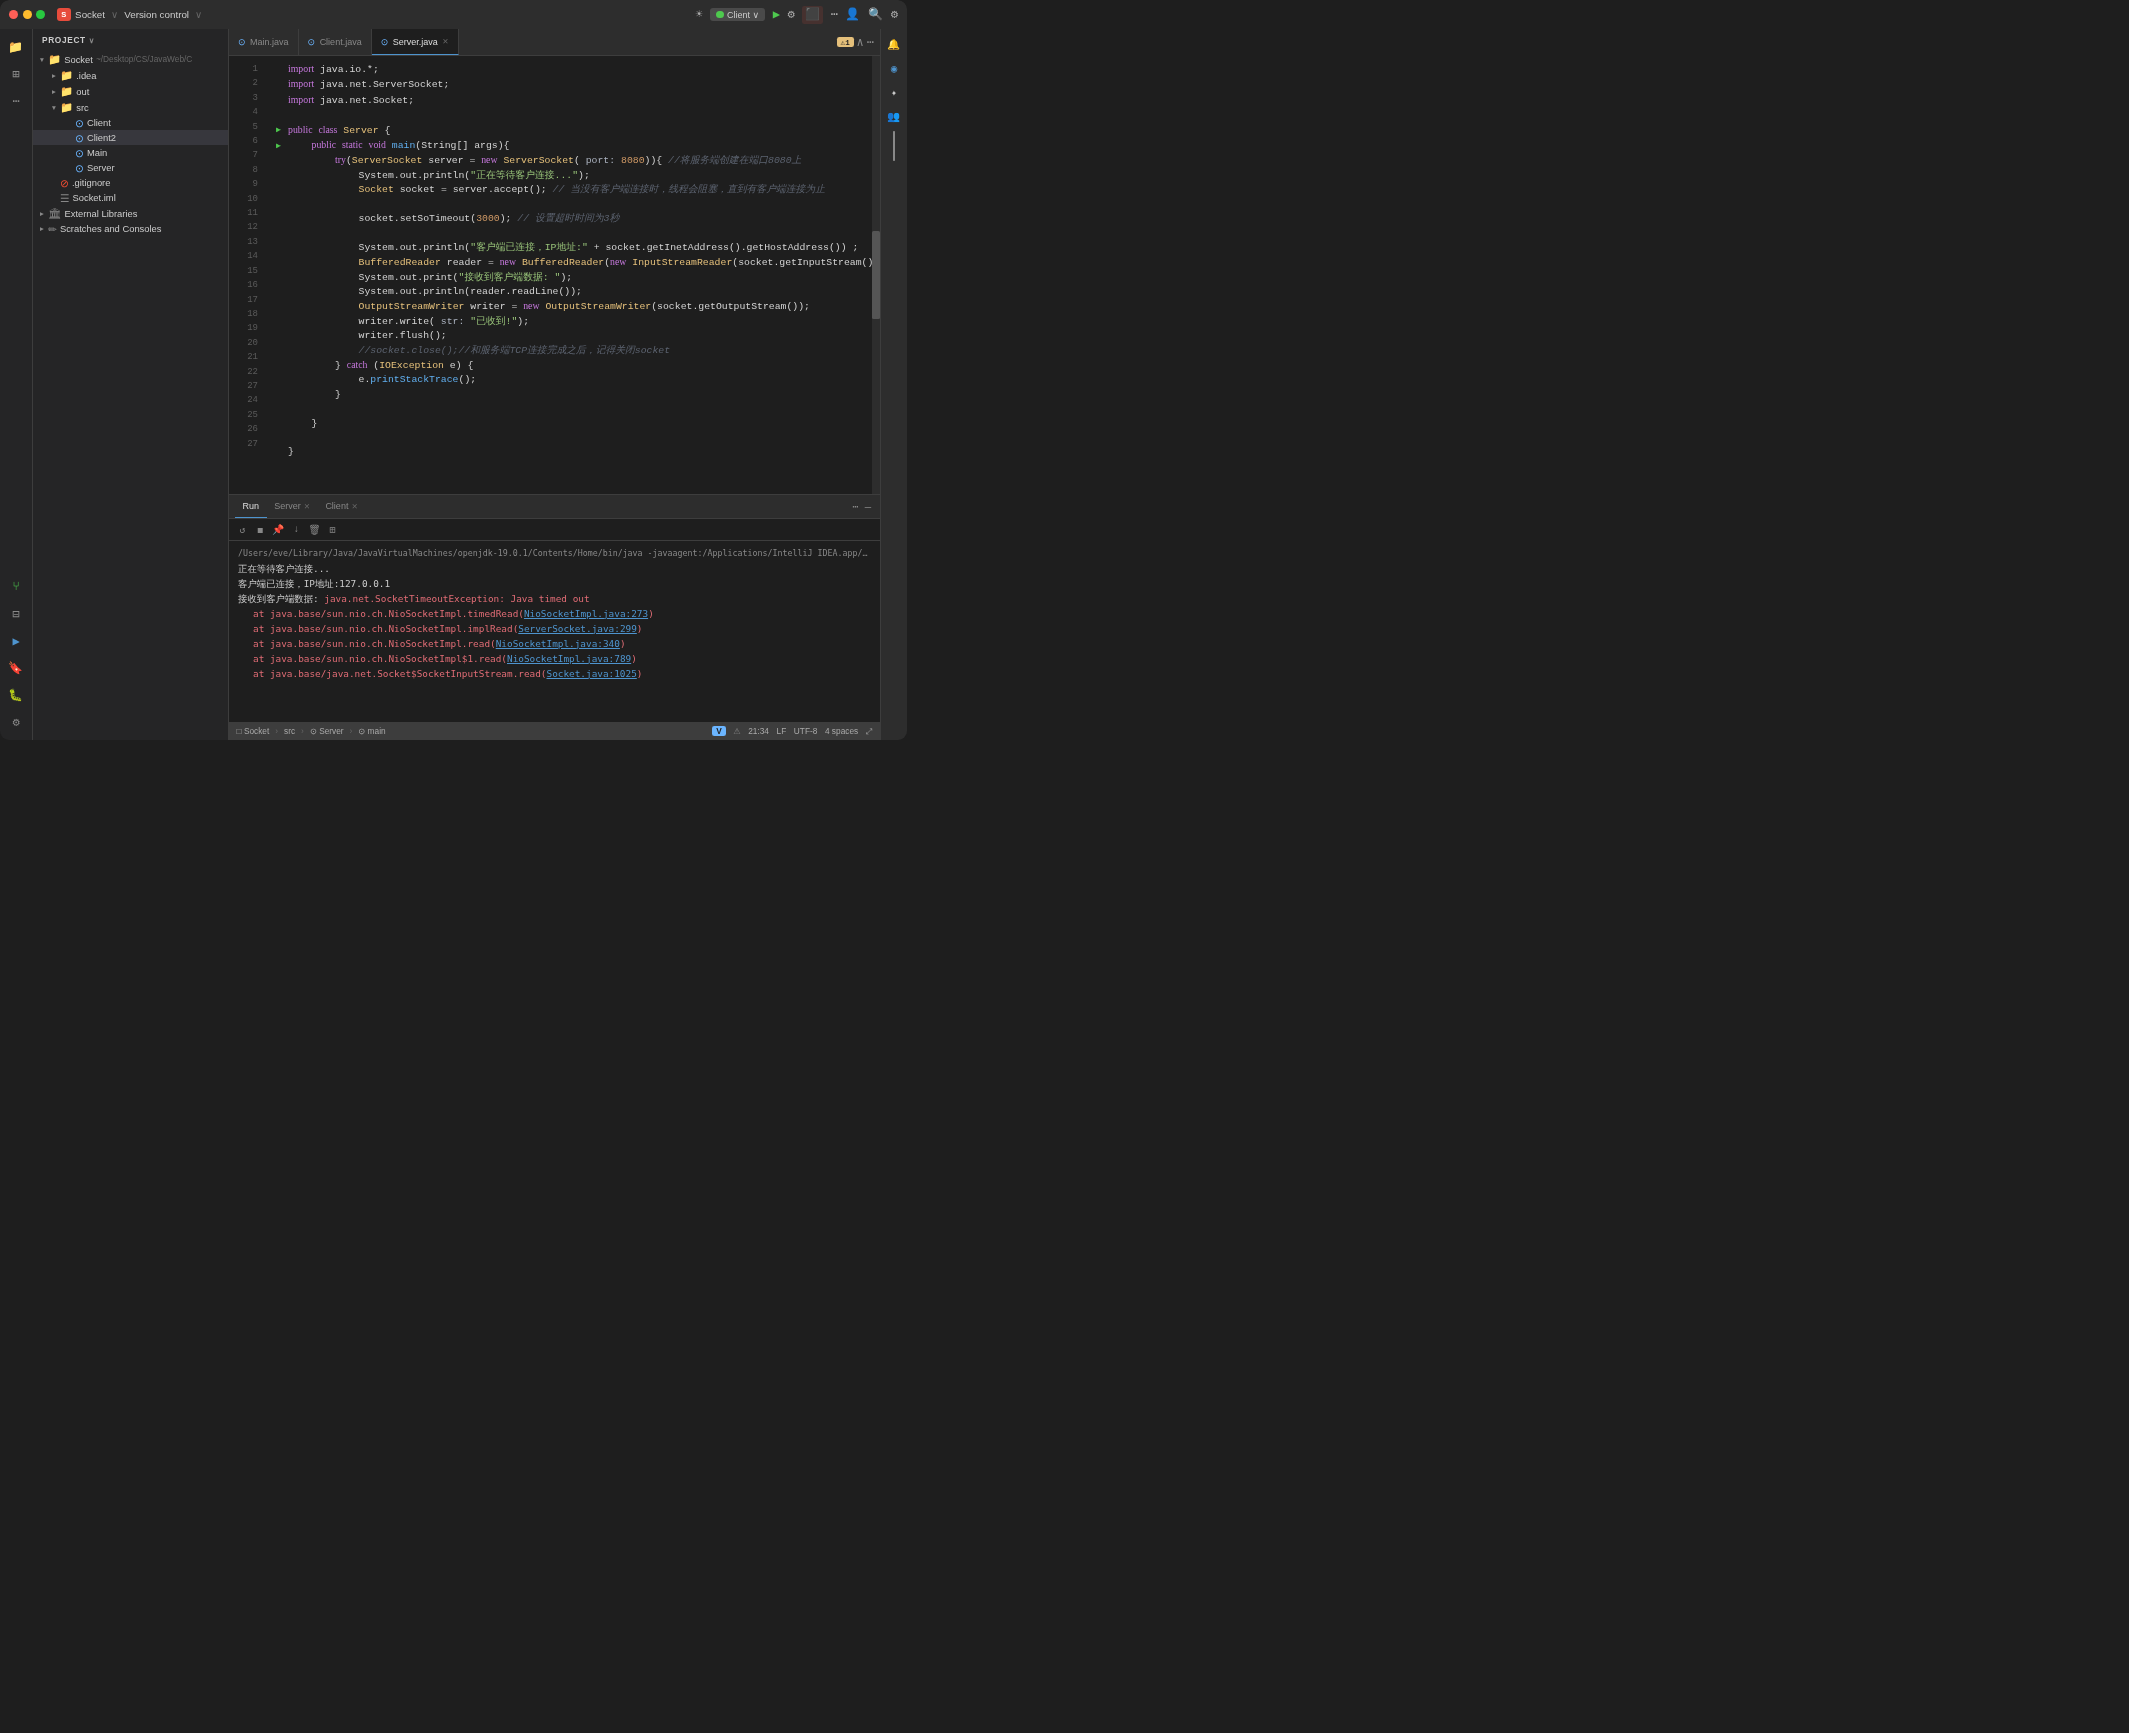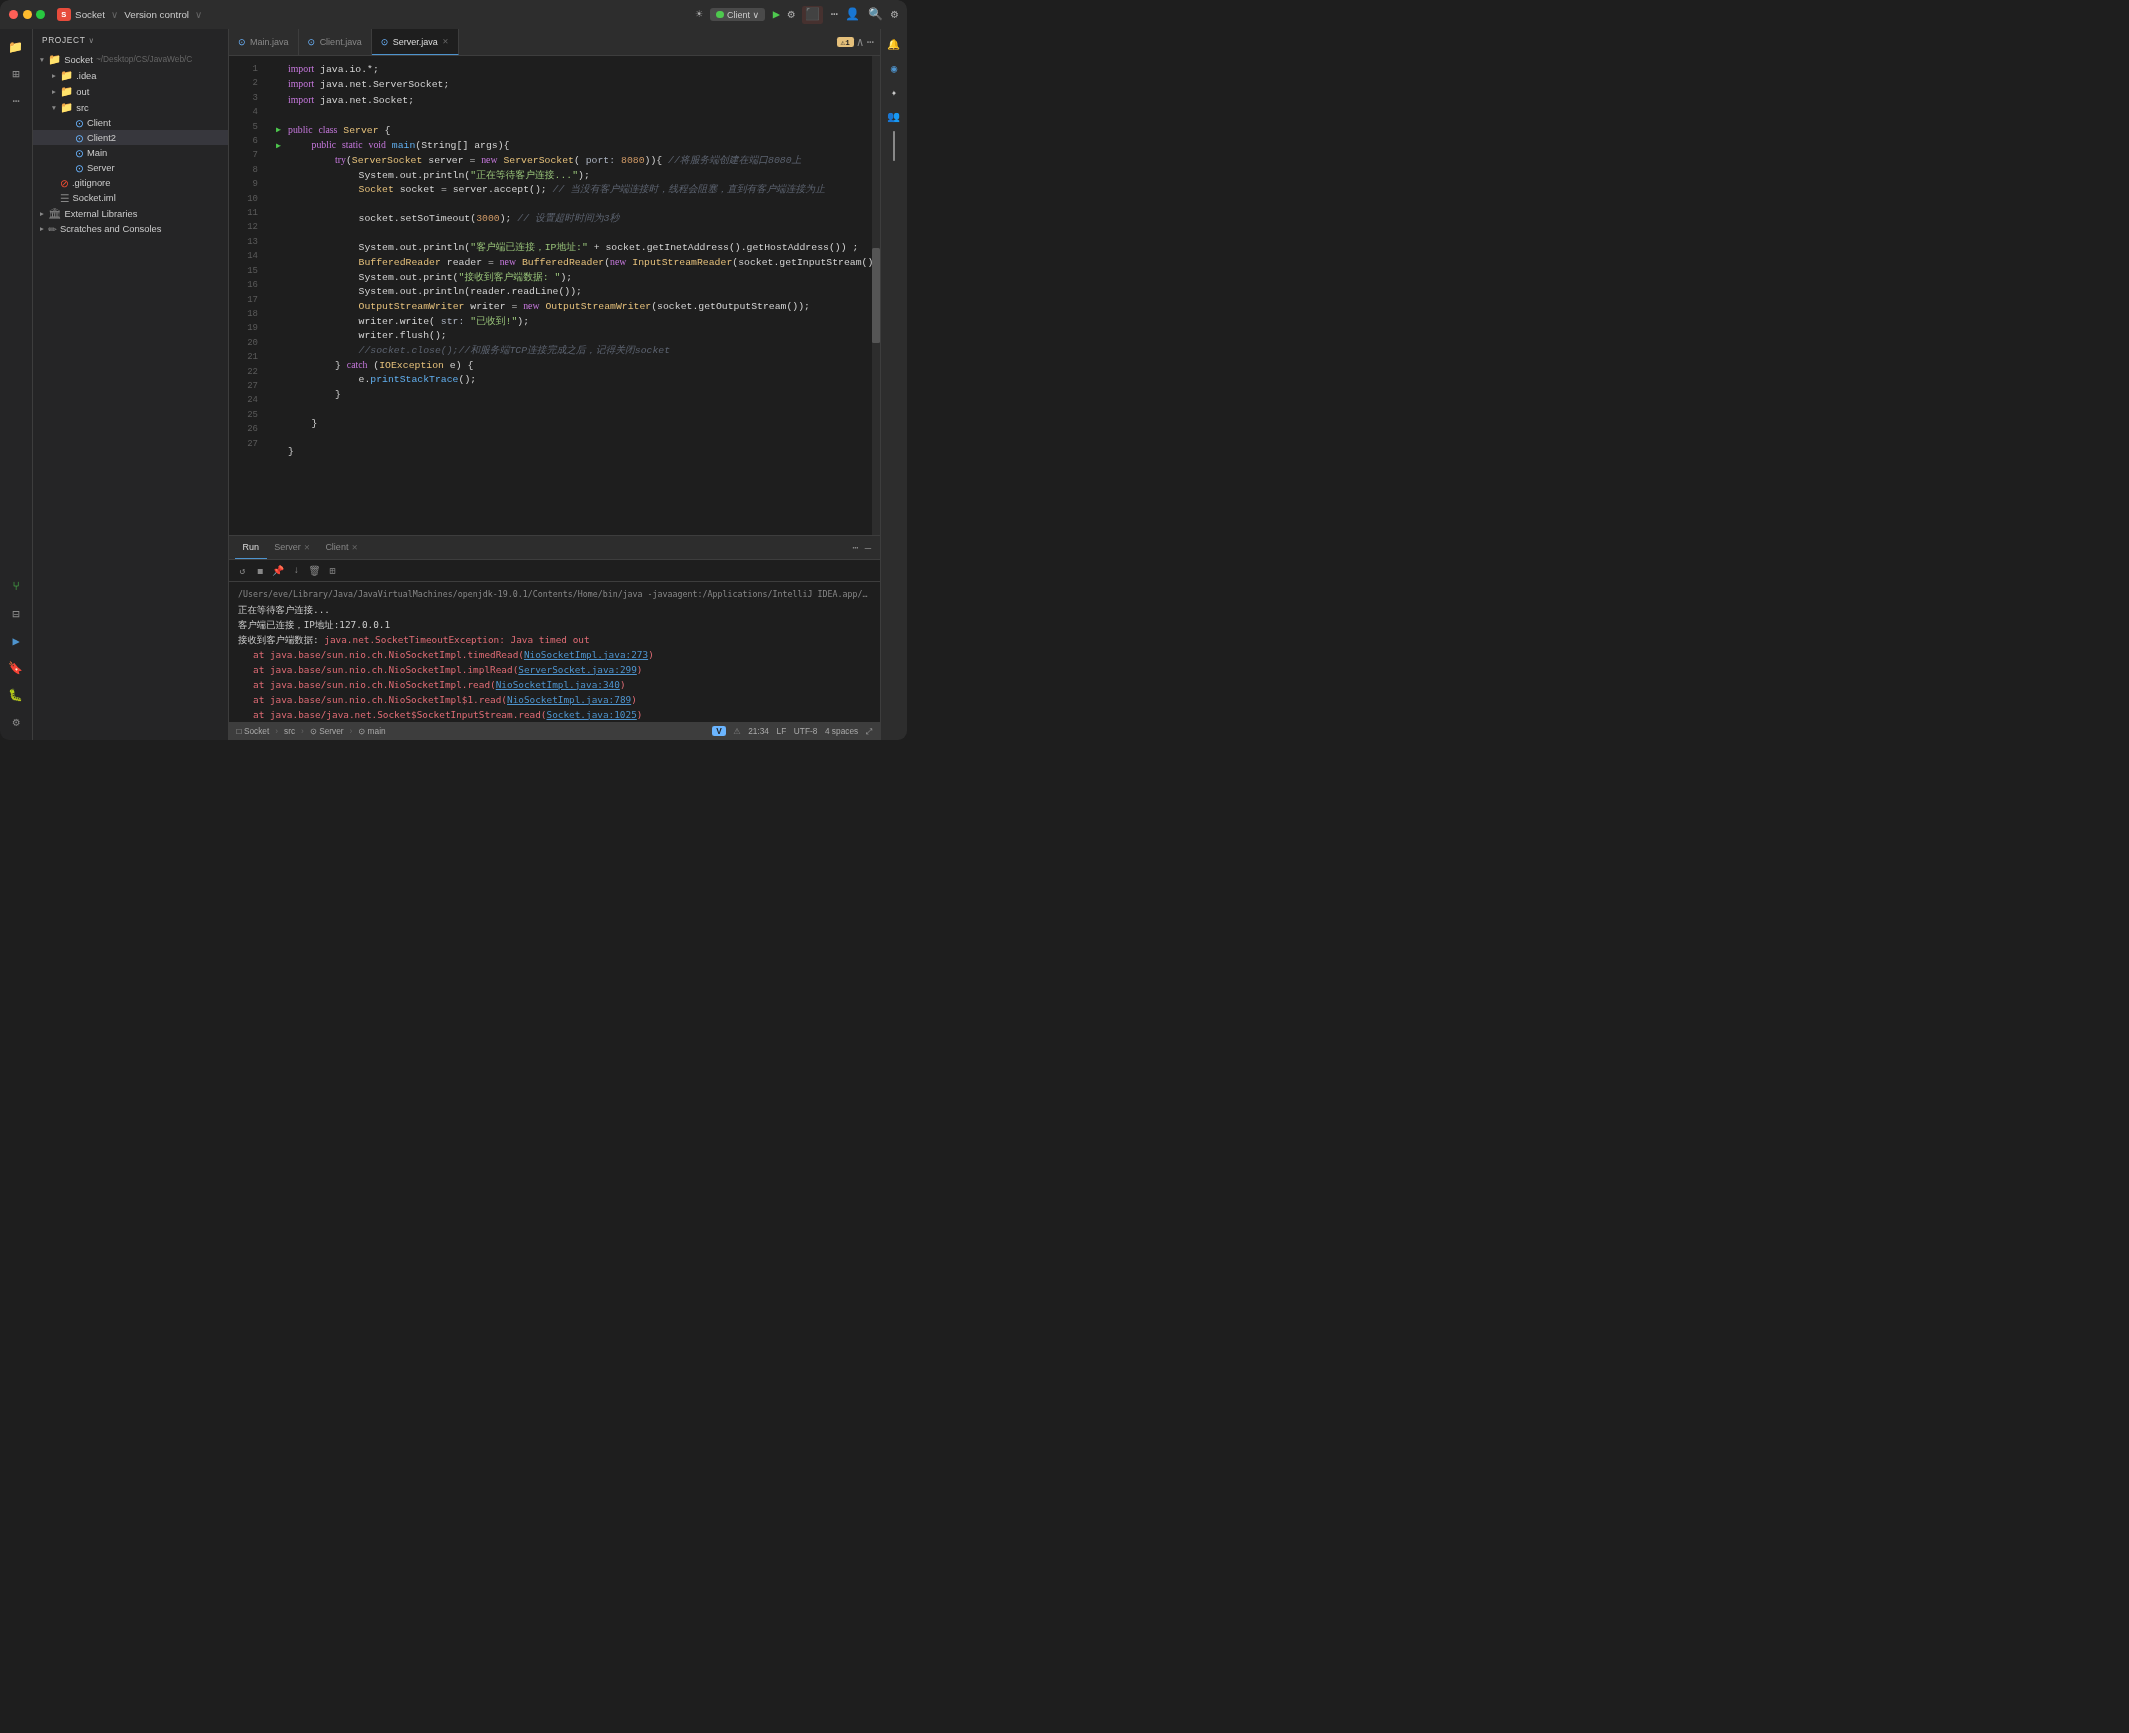--- a/index.html
+++ b/index.html
@@ -106,21 +106,21 @@
       width: 196px;
       background: #252526;
       border-right: 0.8px solid #3d3d3d;
       display: flex;
       flex-direction: column;
       overflow: hidden;
     }
     .sidebar-header {
       padding: 6px 9px;
       font-size: 8.3px;
-      font-weight: 400;
+      font-weight: 700;
       color: #ccc;
       letter-spacing: 0.08em;
       text-transform: uppercase;
       font-family: -apple-system, sans-serif;
       display: flex;
       align-items: center;
       gap: 3px;
     }
     .sidebar-tree {
       overflow-y: auto;
@@ -265,21 +265,21 @@
     .right-bar-blue { color: #4e94ce; }
     .right-bar-line {
       width: 1.5px;
       height: 30px;
       background: #888;
       border-radius: 0.8px;
     }
 
     
     .bottom-panel {
-      height: 187px;
+      height: 228px;
       background: #1e1e1e;
       border-top: 0.8px solid #3d3d3d;
       display: flex;
       flex-direction: column;
     }
     .bottom-tabs {
       display: flex;
       align-items: center;
       background: #2d2d2d;
       border-bottom: 0.8px solid #3d3d3d;

